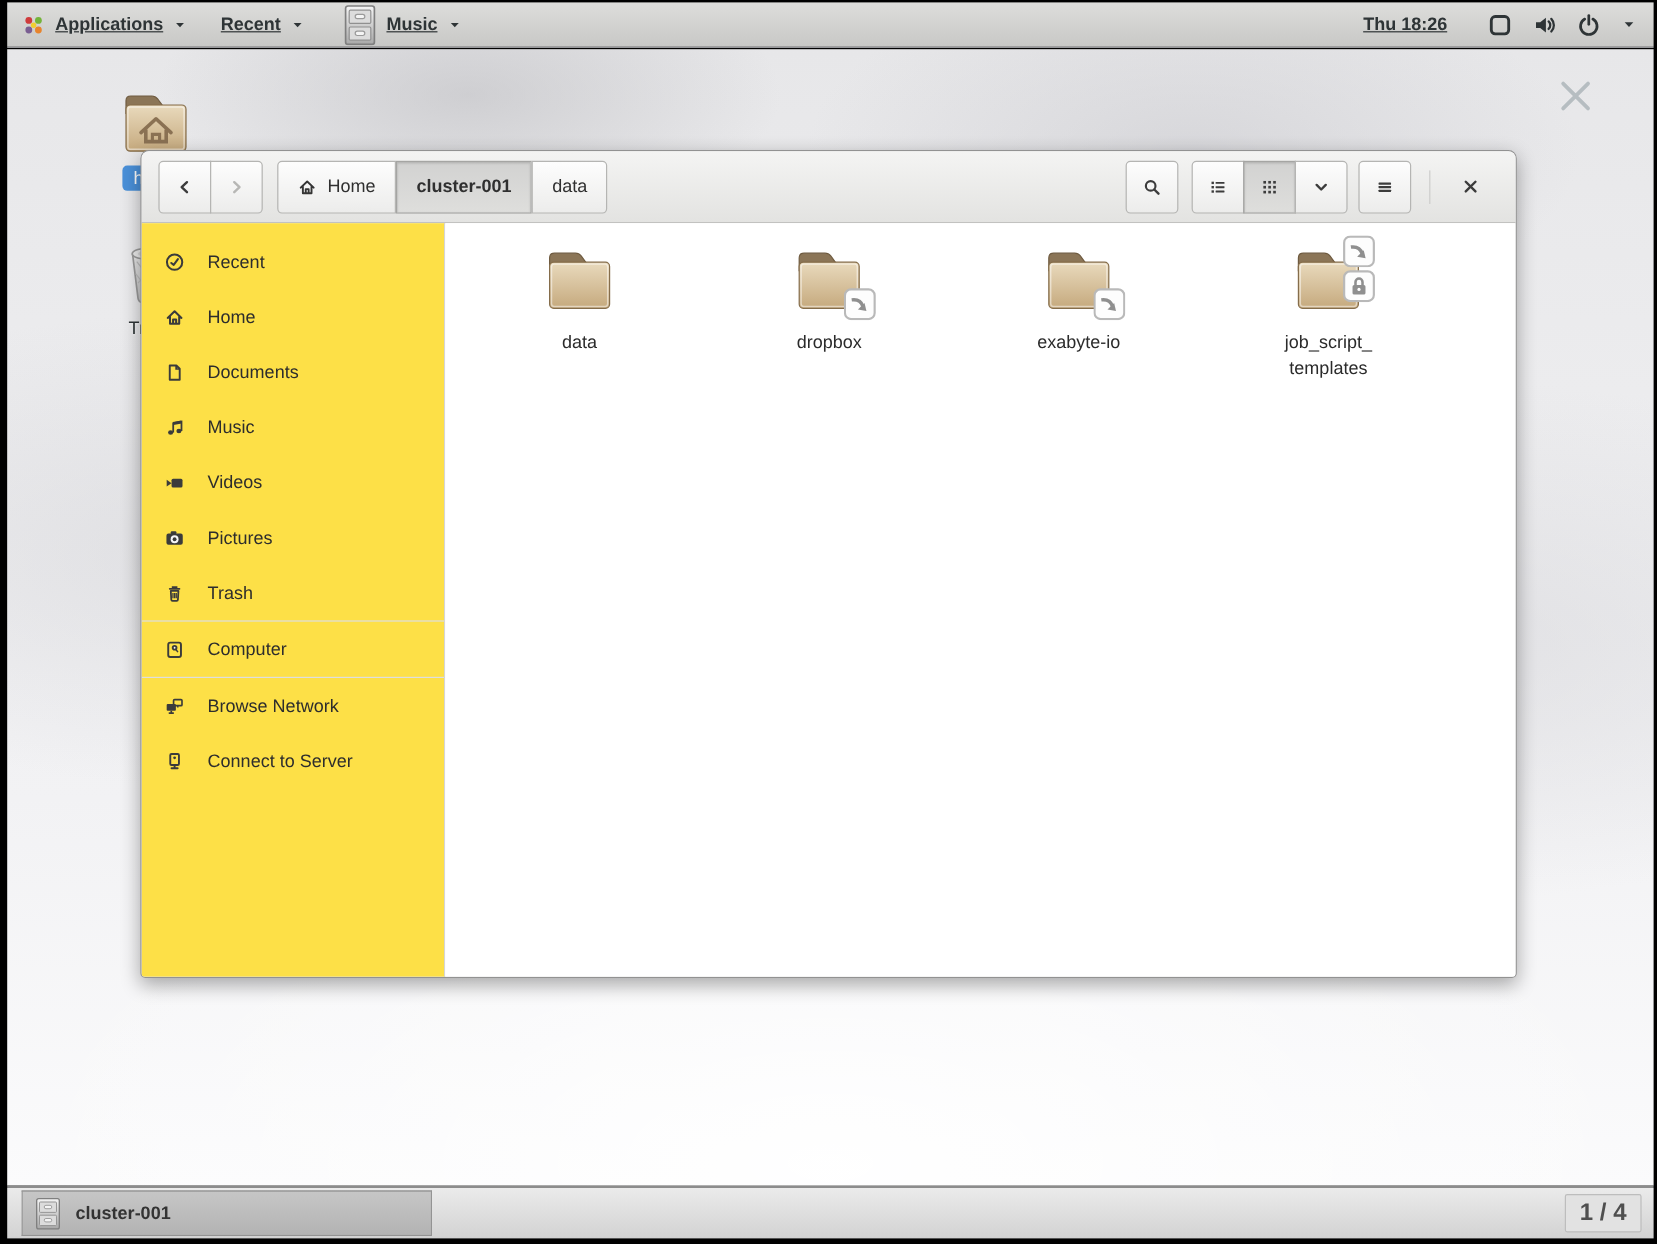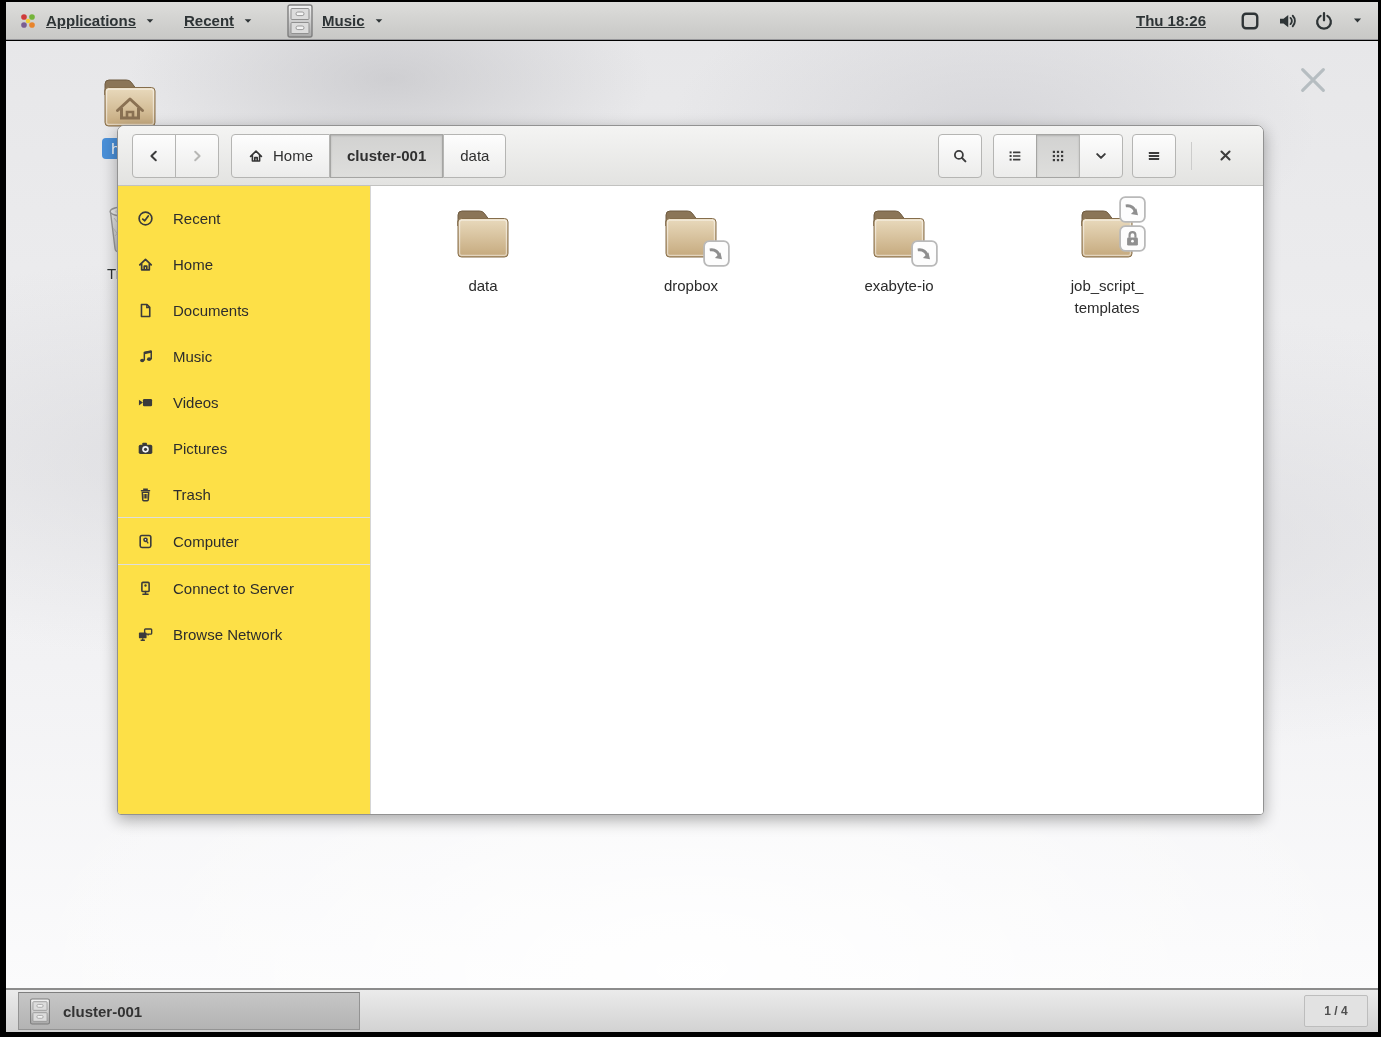--- a/index.html
+++ b/index.html
@@ -83,21 +83,21 @@
   .file-label{margin-top:9px;font-size:15px;color:#2b2b2b;text-align:center;max-width:128px;line-height:1.45;word-break:keep-all;}
 
   
   .taskbar{position:absolute;left:6px;right:3px;bottom:5px;height:44px;box-sizing:border-box;
     background:linear-gradient(#ebebeb,#d2d2d2);border-top:2px solid #8c8c8c;display:flex;align-items:center;}
   .task-btn{margin-left:12px;width:342px;height:38px;box-sizing:border-box;display:flex;align-items:center;gap:12px;
     background:linear-gradient(#c6c6c6,#b3b3b3);border:1px solid #939393;border-top-color:#7e7e7e;padding:0 10px;}
   .task-ic{width:22px;height:27px;display:block;}
   .task-label{font-size:15px;font-weight:700;color:#333;}
   .pager{margin-left:auto;margin-right:10px;width:64px;height:32px;box-sizing:border-box;display:flex;align-items:center;justify-content:center;
-    background:#e2e2e2;border:1px solid #bdbdbd;border-radius:2px;font-size:12px;font-weight:700;color:#4f4f4f;}
+    background:#e2e2e2;border:1px solid #bdbdbd;border-radius:2px;font-size:20px;font-weight:700;color:#4f4f4f;}
 </style>
 </head>
 <body>
 
 <svg width="0" height="0" style="position:absolute" aria-hidden="true">
   <defs>
     <linearGradient id="gradFolder" x1="0" y1="0" x2="0" y2="1">
       <stop offset="0" stop-color="#e9dabd"></stop>
         <stop offset="1" stop-color="#c5a97d"></stop>
     </linearGradient>
@@ -508,32 +508,32 @@
               <svg class="ic">
                 <use href="#sym-harddisk-icon"></use>
               </svg>
             </span>
             <span>Computer</span>
           </div>
           <div class="side-sep"></div>
           <div class="side-item">
             <span class="side-ic">
               <svg class="ic">
+                <use href="#sym-network-icon"></use>
+              </svg>
+            </span>
+            <span>Browse Network</span>
+          </div>
+          <div class="side-item">
+            <span class="side-ic">
+              <svg class="ic">
                 <use href="#sym-server-icon"></use>
               </svg>
             </span>
             <span>Connect to Server</span>
-          </div>
-          <div class="side-item">
-            <span class="side-ic">
-              <svg class="ic">
-                <use href="#sym-network-icon"></use>
-              </svg>
-            </span>
-            <span>Browse Network</span>
           </div>
         </div>
       <div class="content">
           <div class="file-item">
             <span class="file-ic">
               <svg class="ic main">
                 <use href="#sym-folder-icon"></use>
               </svg>
             </span>
             <span class="file-label">data</span>

